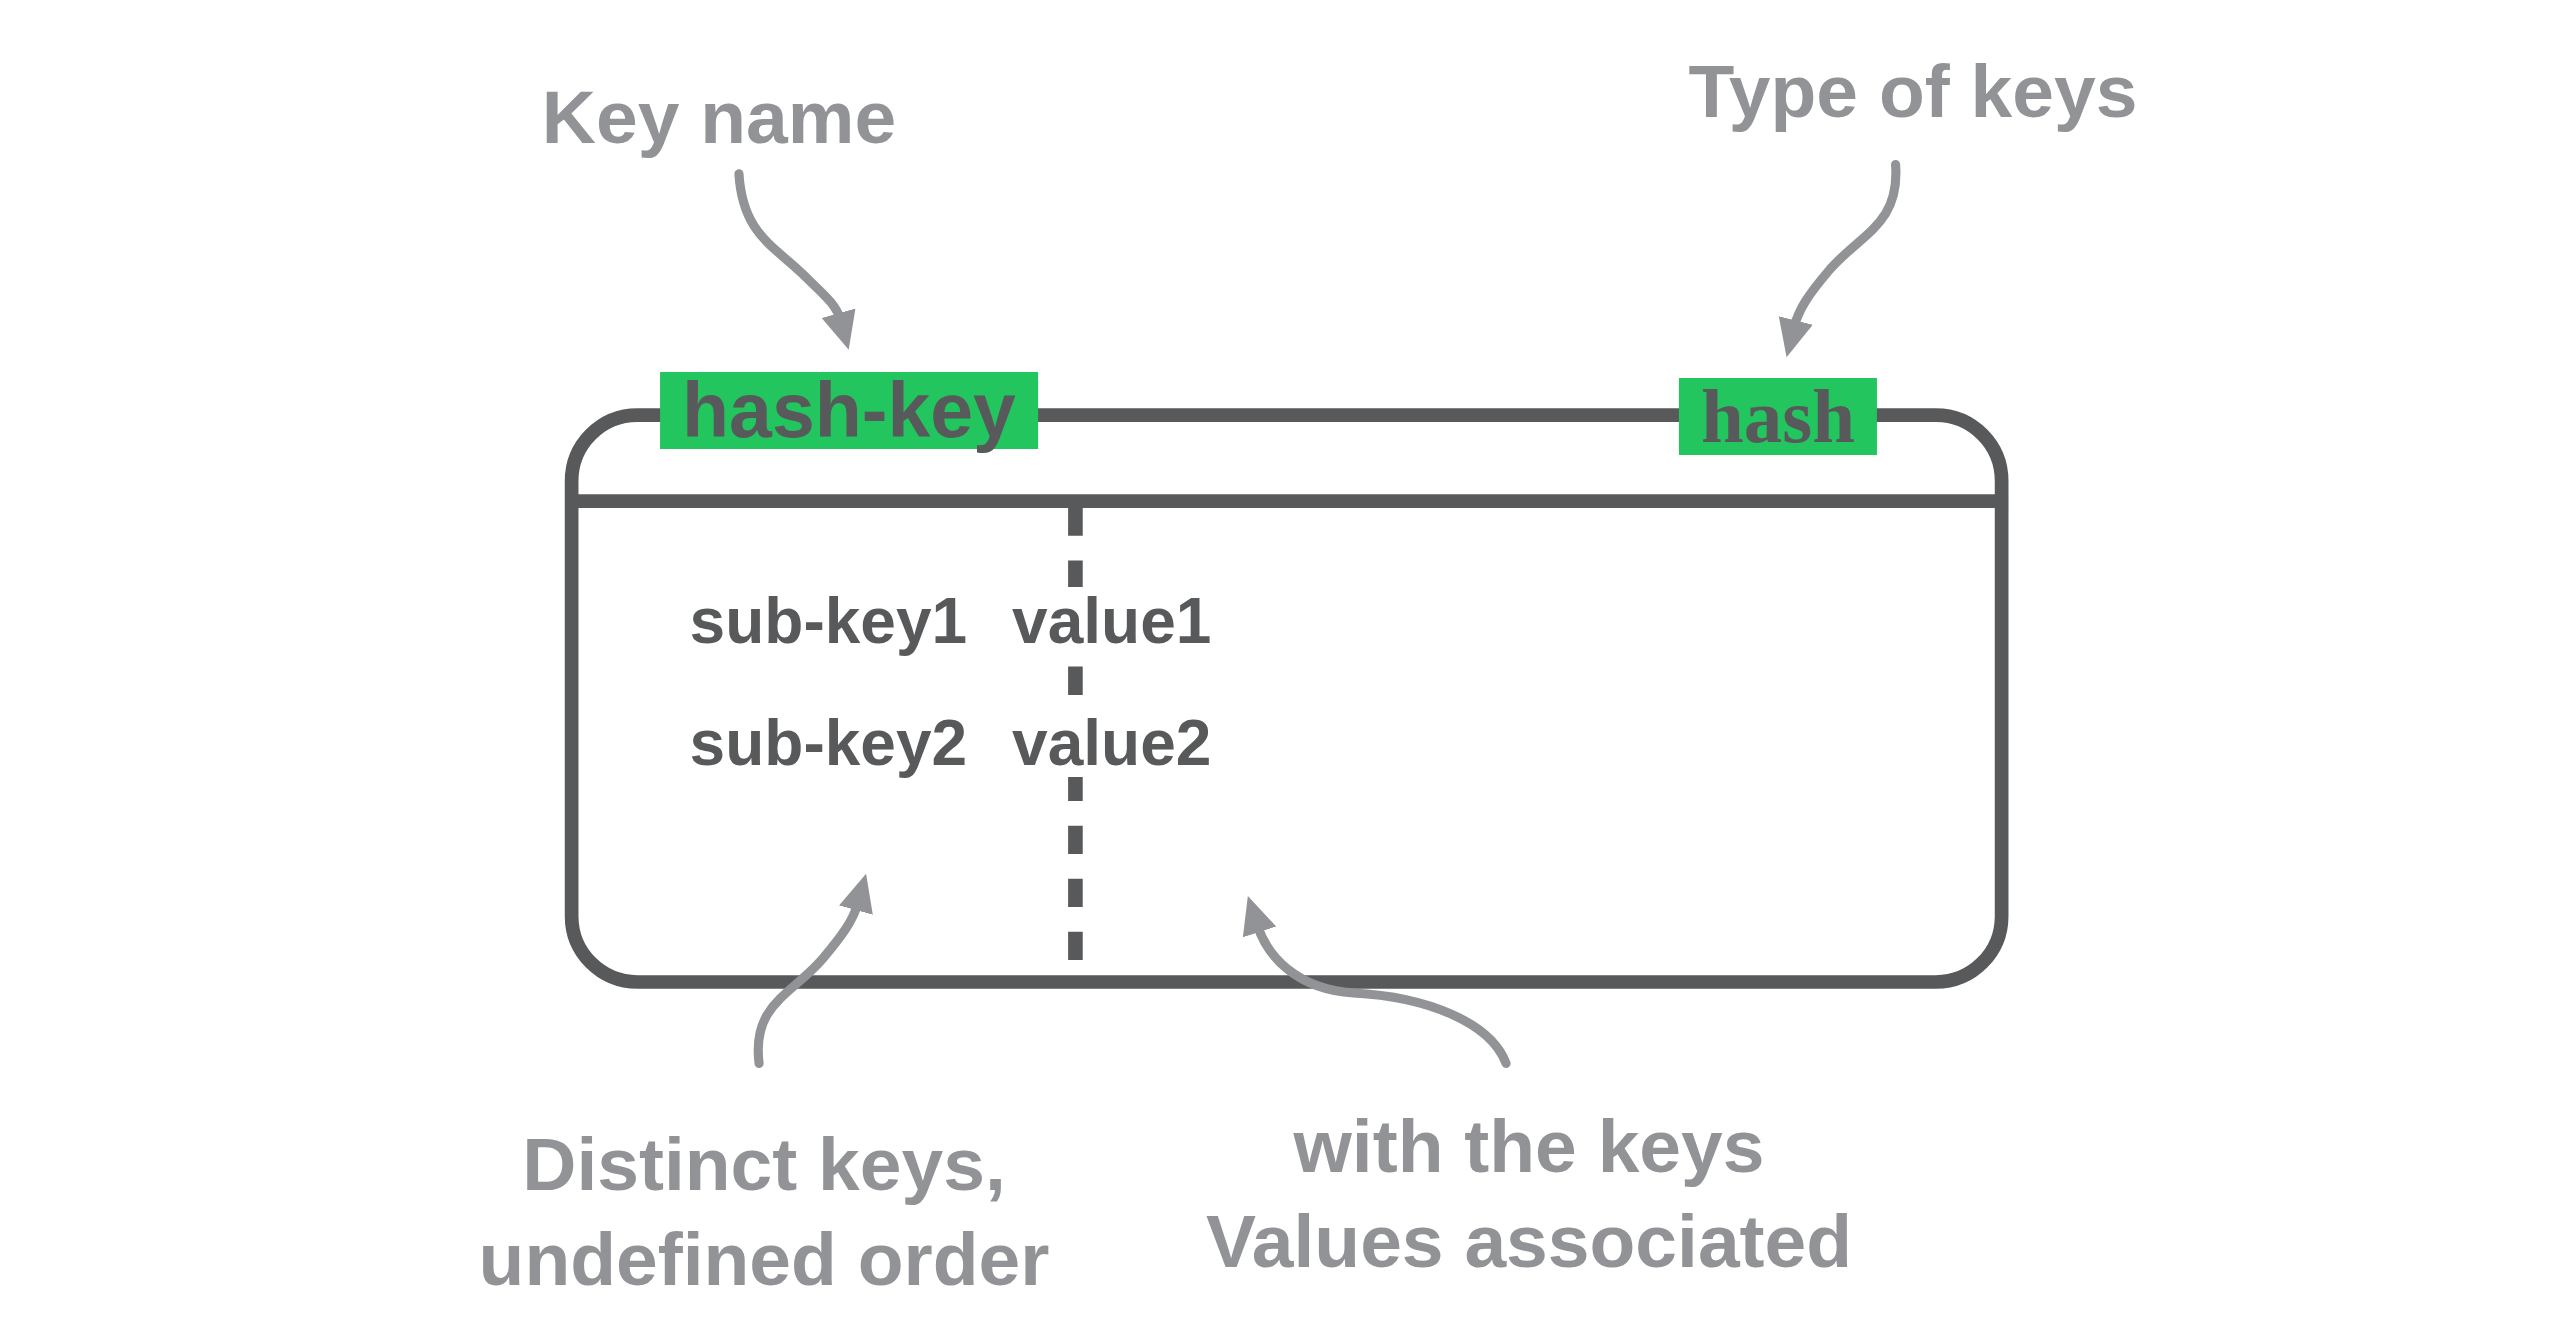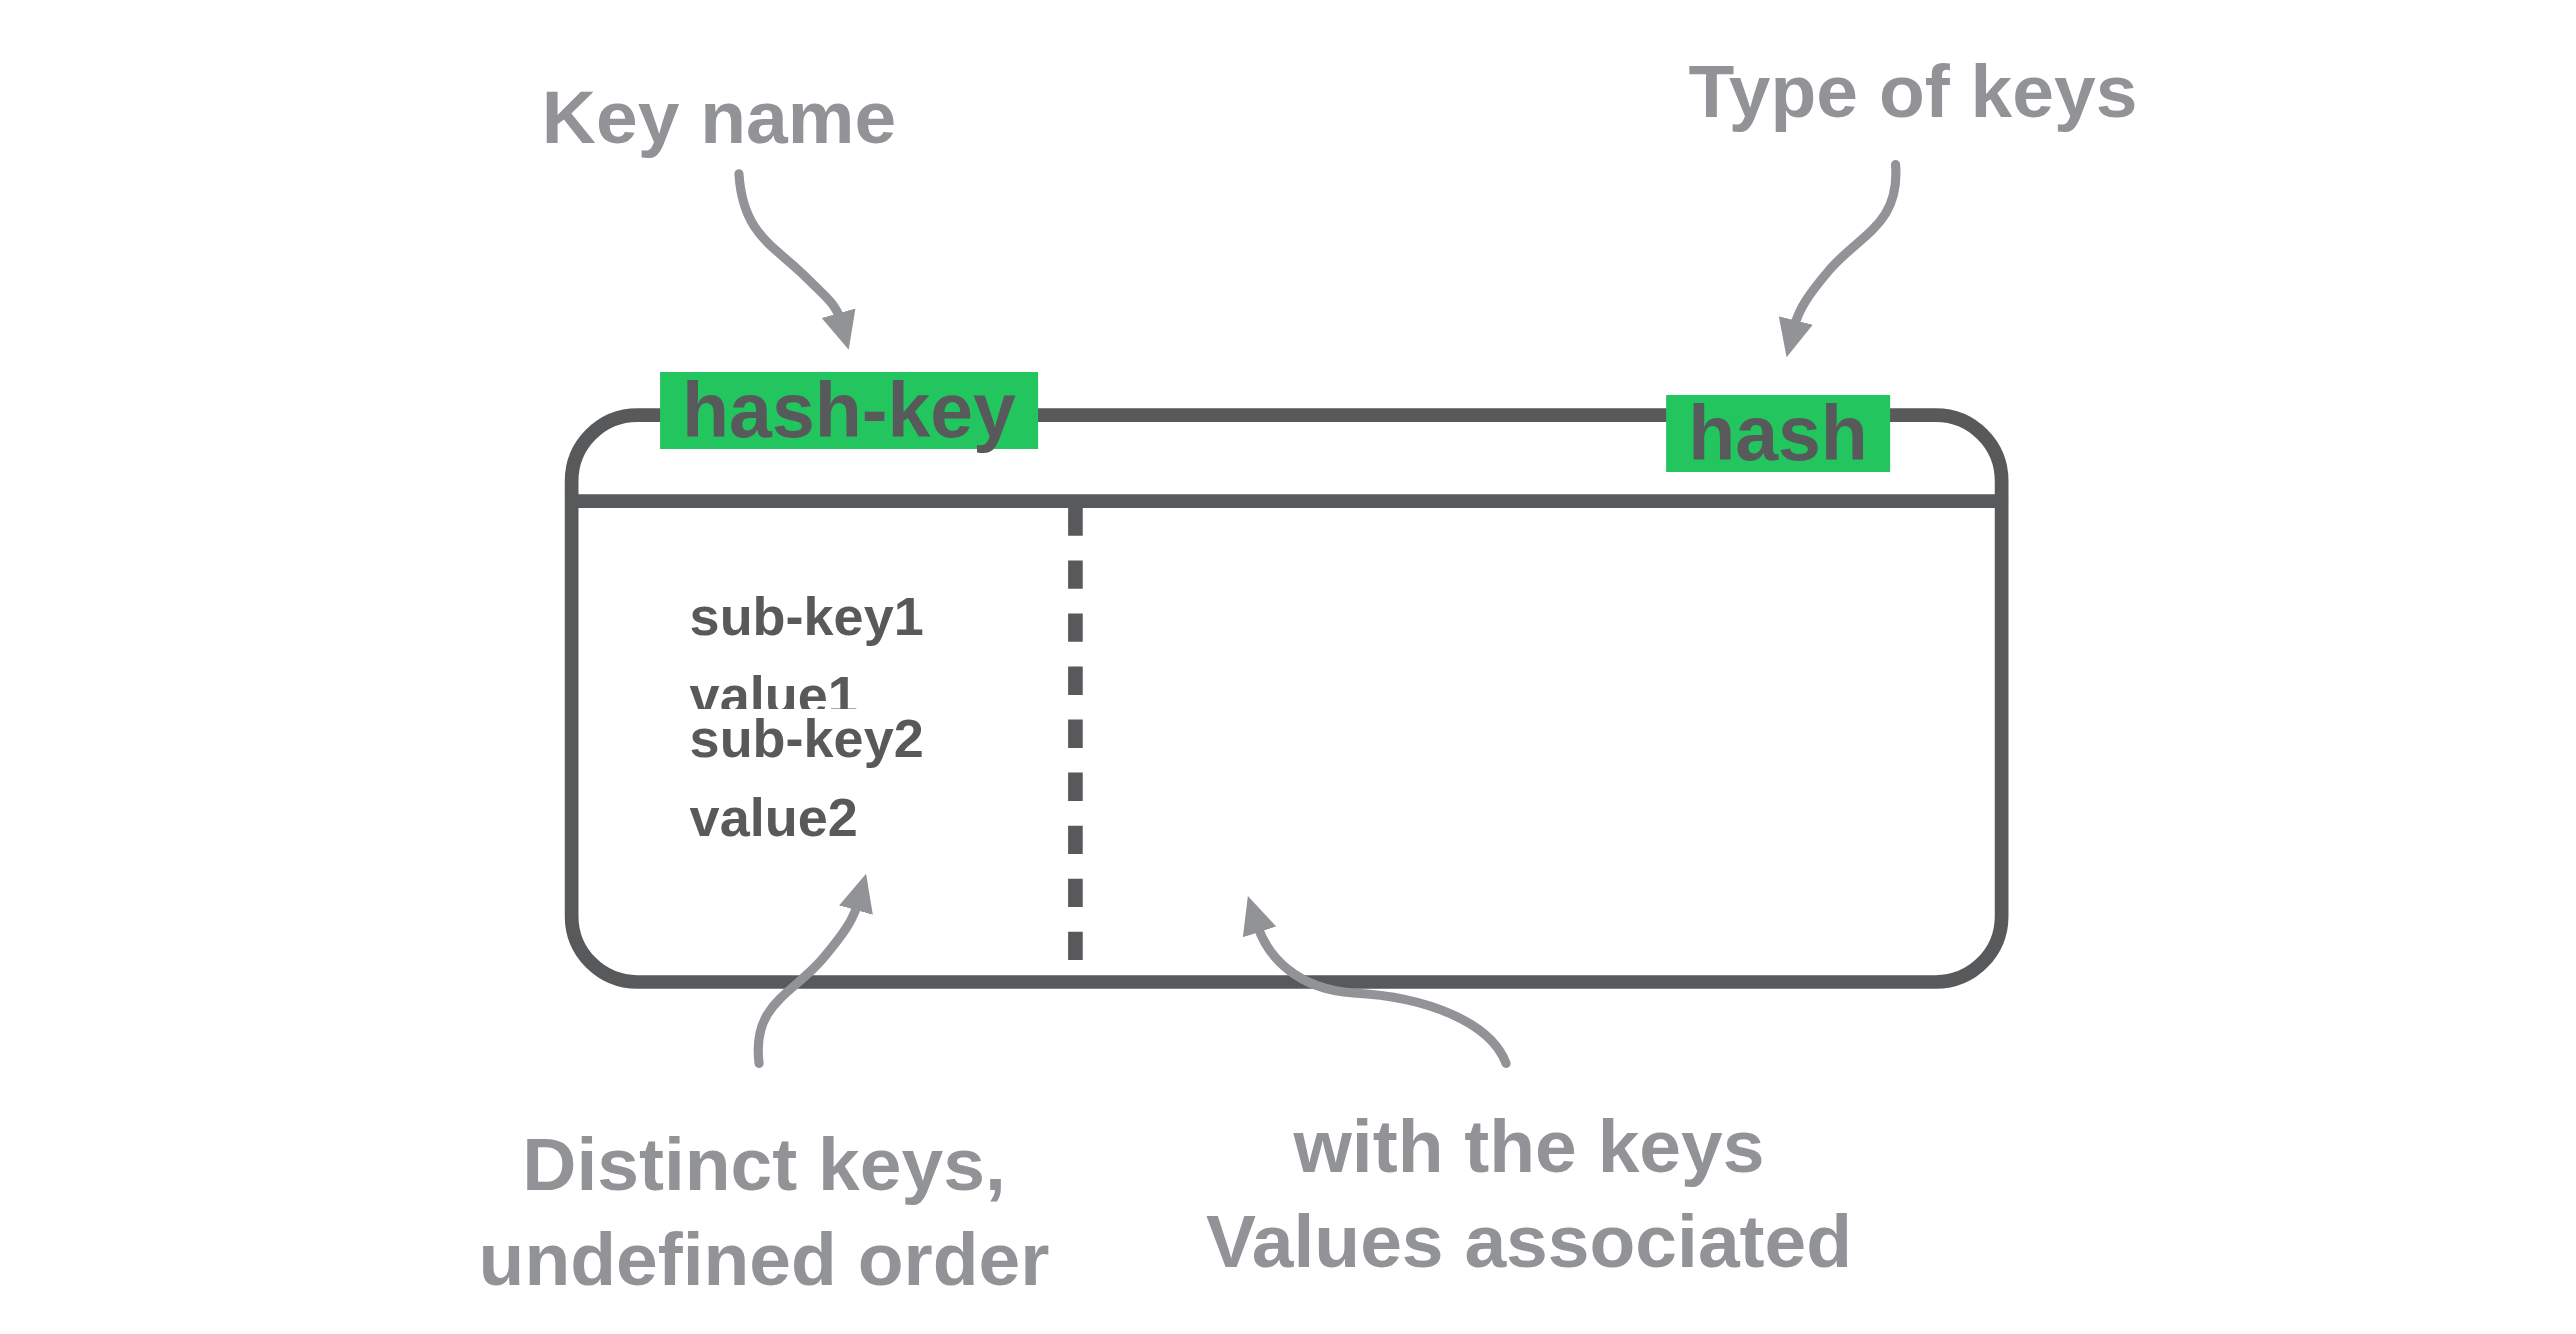--- a/index.html
+++ b/index.html
@@ -43,28 +43,27 @@
   .border-label {
     font-size: 77px;
     background: #22c55e;
     padding: 0 22px;
     transform: translateX(-50%);
   }
   .entry-row {
     position: absolute;
     left: 675px;
     display: flex;
-    gap: 25px;
-    font-size: 54px;
+    gap: 45px;
+    font-size: 64px;
     font-weight: 700;
     line-height: 1;
     background: #ffffff;
     padding: 1.8px 14.6px;
     white-space: nowrap;
-    flex-direction: column;
   }
 </style>
 </head>
 <body>
 
 <div class="stage">
 
   <svg class="lines-svg" width="2576" height="1334" viewBox="0 0 2817 1459">
     <defs>
       <marker id="ah" viewBox="0 0 6 6" markerWidth="4.6" markerHeight="4.6" refX="1" refY="3" orient="auto" markerUnits="strokeWidth">
@@ -86,21 +85,21 @@
 
     <path d="M 1647 1163 C 1630 1118, 1560 1090, 1480 1086 C 1418 1082, 1386 1046, 1375 1012" fill="none" stroke="#919396" stroke-width="10" stroke-linecap="round" marker-end="url(#ah)"></path>
   </svg>
 
   <div class="txt callout ink-gray" style="left:719px; top:80px;">Key name</div>
 
   <div class="txt callout ink-gray" style="left:1913px; top:54px;">Type of keys</div>
 
   <div class="txt border-label ink-dark" style="left:849px; top:372px;">hash-key</div>
 
-  <div class="txt border-label ink-dark" style="left:1778px; top:395px;">hash</div>
+  <div class="txt border-label ink-dark" style="left:1778px; top:378px;font-family:Liberation Serif, serif;">hash</div>
 
   <div class="entry-row ink-dark" style="top:587px;">
     <span>sub-key1</span>
     <span>value1</span>
   </div>
 
   <div class="entry-row ink-dark" style="top:709px;">
     <span>sub-key2</span>
     <span>value2</span>
   </div>

